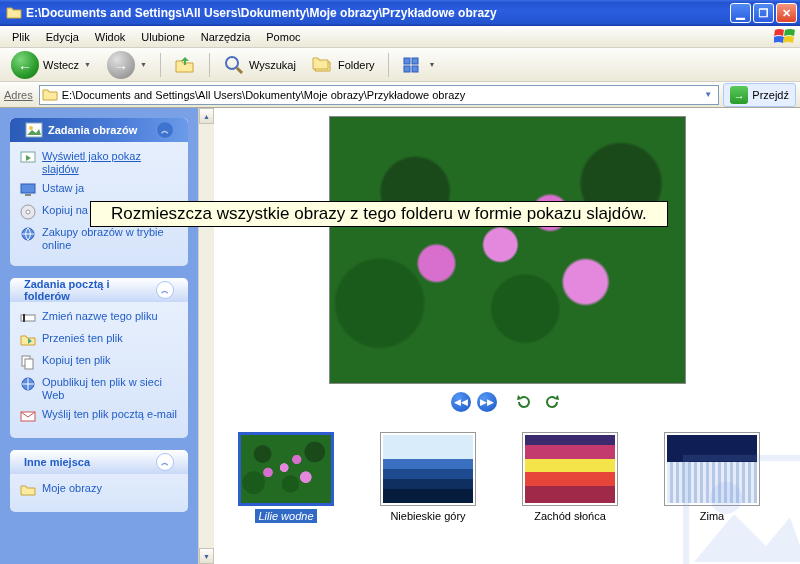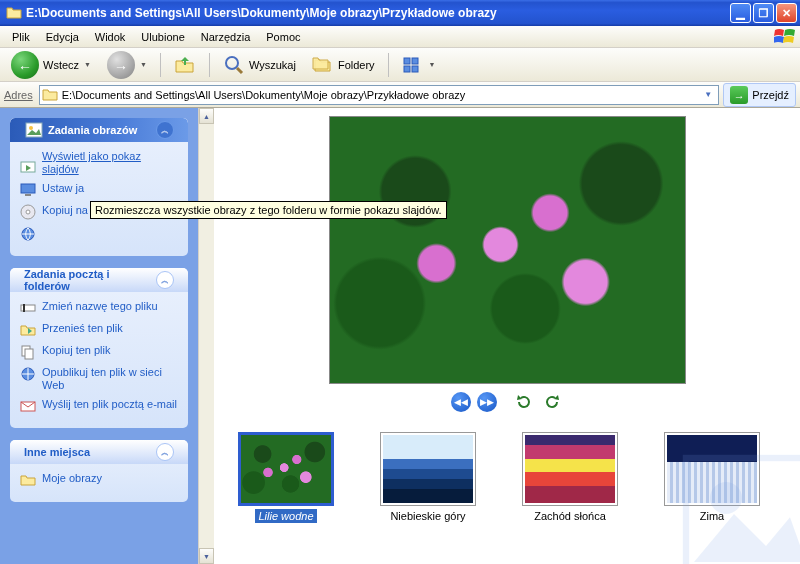--- a/index.html
+++ b/index.html
@@ -42,39 +42,39 @@
 
 .panel { background: linear-gradient(#eaf1fd, #d6e4fa); border-radius: 5px; margin-bottom: 12px; overflow: hidden; }
 .panel-head { height: 24px; background: linear-gradient(#fff, #c7d8f8); display: flex; align-items: center; padding: 0 14px; border-radius: 5px 5px 0 0; }
 .panel-head.img { background: linear-gradient(90deg, #2b5bb8, #4a7cd8 60%, #6b9ae8); color: #fff; }
 .panel-head-text { font-weight: bold; flex: 1; color: #215dc6; }
 .panel-head.img .panel-head-text { color: #fff; }
 .chevron { width: 18px; height: 18px; border-radius: 50%; background: #fff; border: 1px solid #a9c4f5; color: #215dc6; display: flex; align-items: center; justify-content: center; font-size: 8px; }
 .panel-head.img .chevron { background: #3f73d0; border-color: #6b9ae8; color: #fff; }
 .panel-body { padding: 8px 10px; }
 .task-link { display: flex; align-items: flex-start; gap: 6px; margin-bottom: 6px; color: #215dc6; cursor: pointer; }
-.task-link.underlined { text-decoration: underline; align-items: flex-end; }
+.task-link.underlined { text-decoration: underline; }
 .task-icon { width: 16px; height: 16px; flex: none; }
 .task-text { line-height: 13px; }
 
 .main-area { flex: 1; background: #fff; position: relative; overflow: hidden; }
 .preview { margin: 8px auto 4px; width: 357px; height: 268px; border: 1px solid #888; }
 .filmstrip-controls { display: flex; justify-content: center; align-items: center; gap: 6px; padding: 4px 0 8px; }
 .fc-btn { width: 20px; height: 20px; border-radius: 50%; background: radial-gradient(circle at 35% 30%, #5596f5, #1756c5); color: #fff; display: flex; align-items: center; justify-content: center; font-size: 9px; }
 .fc-rotate { width: 22px; height: 18px; display:flex;align-items:center;justify-content:center; }
 
 .thumb-row { display: flex; gap: 42px; padding: 12px 0 0 22px; }
 .thumb-col { text-align: center; width: 100px; }
 .thumb-box { width: 96px; height: 74px; border: 1px solid #999; margin: 0 auto 4px; padding:2px; background:#fff; }
 .thumb-box.selected { border: 3px solid #2e5dd0; padding:0; }
 .thumb-inner { width:100%; height:100%; }
 .thumb-label { padding: 1px 3px; }
 .thumb-label.selected { background: #316ac5; color: #fff; font-style: italic; }
 
-.tooltip { position: absolute; background: #ffffe1; border: 1px solid #000; padding: 2px 4px; font-size: 11px; z-index: 100; white-space: nowrap; text-align: center; }
+.tooltip { position: absolute; background: #ffffe1; border: 1px solid #000; padding: 2px 20px; font-size: 17px; z-index: 100; white-space: nowrap; text-align: center; }
 .bg-watermark { position:absolute; right:-30px; bottom:-30px; width:160px; height:160px; opacity:0.15; }
 
 
 .pic-lily { background:
   radial-gradient(circle at 30% 55%, #d86fcf 0 6%, transparent 7%),
   radial-gradient(circle at 48% 48%, #e388dd 0 7%, transparent 8%),
   radial-gradient(circle at 62% 36%, #d86fcf 0 6%, transparent 7%),
   radial-gradient(circle at 72% 62%, #e388dd 0 7%, transparent 8%),
   radial-gradient(circle at 24% 28%, #1a4a1a 0 10%, transparent 11%),
   radial-gradient(circle at 55% 72%, #1a5a1a 0 12%, transparent 13%),
@@ -209,20 +209,21 @@
                 <circle cx="8" cy="8" r="7" fill="#e8e8f0" stroke="#999"></circle>
                 <circle cx="8" cy="8" r="2" fill="#fff" stroke="#999"></circle>
               </svg>
             <span class="task-text">Kopiuj na dysk CD</span>
           </div>
           <div class="task-link">
             <svg class="task-icon" viewBox="0 0 16 16">
                 <circle cx="8" cy="8" r="6" fill="#5a8de0" stroke="#2a5aba"></circle>
                 <path stroke="#fff" fill="none" d="M2 8h12M8 2c3 3 3 9 0 12M8 2c-3 3-3 9 0 12"></path>
               </svg>
+            <span class="task-text">Zakupy obrazów w trybie online</span>
           </div>
         </div>
       </div>
 
       <div class="panel">
         <div class="panel-head">
           <span class="panel-head-text">Zadania pocztą i folderów</span>
           <div class="chevron">︽</div>
         </div>
         <div class="panel-body">

